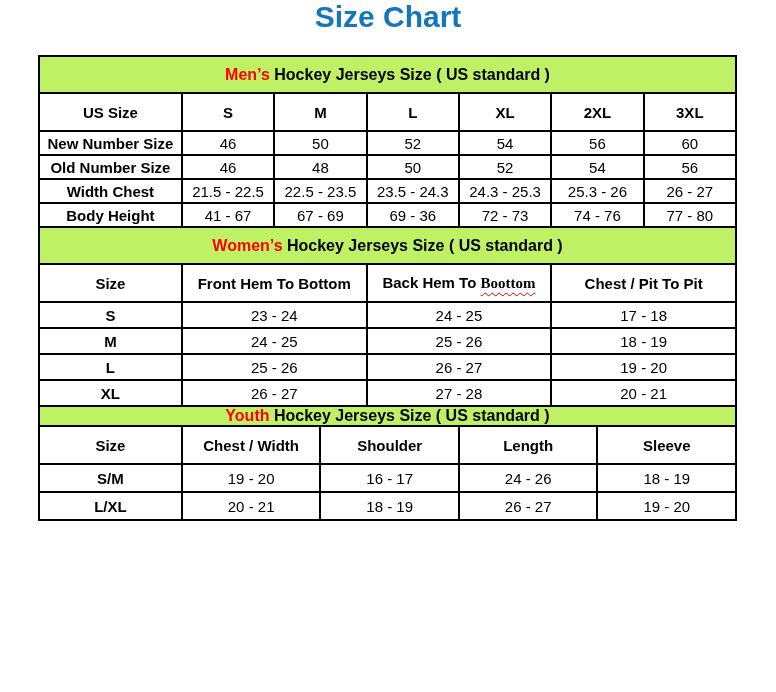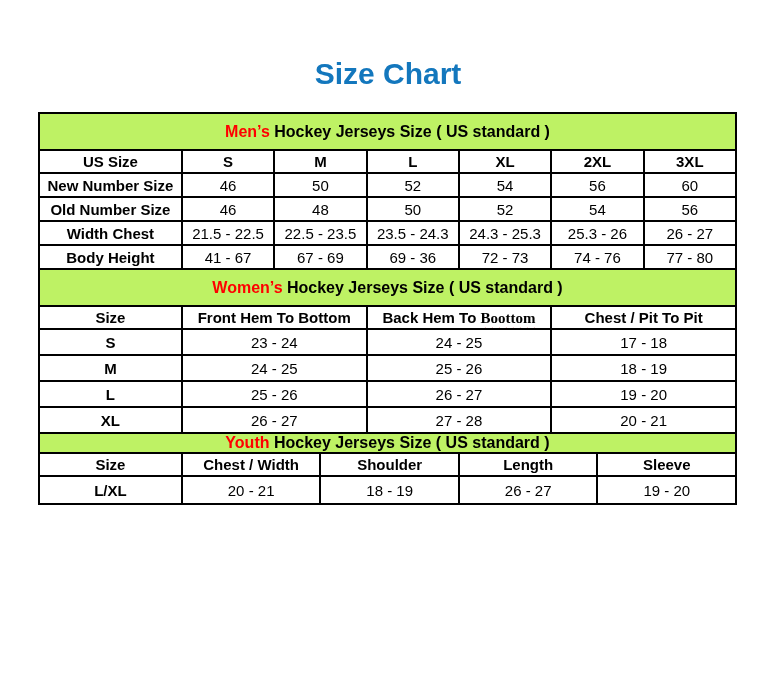--- a/index.html
+++ b/index.html
@@ -4,21 +4,21 @@
 <style>
   * { box-sizing: border-box; }
   html, body { margin: 0; padding: 0; }
   body {
     width: 776px; height: 692px;
     background: #ffffff;
     font-family: "Liberation Sans", sans-serif;
     color: #000000;
     overflow: hidden;
   }
-  .page { padding-top: 57px; }
+  .page { }
   .doc-title {
     margin: 0 0 21px 0;
     text-align: center;
     color: #1377BD;
     font-size: 30px;
     font-weight: bold;
     font-family: "Liberation Sans", sans-serif;
   }
   .chart-wrap { width: 699px; margin-left: 38px; }
   table.size-table {
@@ -35,21 +35,21 @@
     overflow: hidden;
     white-space: nowrap;
   }
   .band-cell {
     background: #bef264;
     height: 37px;
     font-size: 16px;
     font-weight: bold;
   }
   .band-accent { color: #FF0000; }
-  .size-table thead th { height: 23px; font-size: 15px; font-weight: bold; }
+  .size-table thead th { height: 38px; font-size: 15px; font-weight: bold; }
   .size-table tbody td { height: 24px; font-size: 15px; font-weight: normal; }
   .size-table tbody td.row-label { font-weight: bold; }
   col.c-label { width: 20.5%; }
   table.womens tbody td { height: 26px; }
   table.youth .band-cell { height: 16px; }
   table.youth tbody td { height: 28px; }
   .wavy {
     text-decoration-line: underline;
     text-decoration-style: wavy;
     text-decoration-color: #E00000;
@@ -192,20 +192,27 @@
         <tr class="col-header-row">
             <th>Size</th>
             <th>Chest / Width</th>
             <th>Shoulder</th>
             <th>Length</th>
             <th>Sleeve</th>
           </tr>
       </thead>
       <tbody>
           <tr>
+            <td class="row-label">S/M</td>
+            <td>19 - 20</td>
+            <td>16 - 17</td>
+            <td>24 - 26</td>
+            <td>18 - 19</td>
+          </tr>
+          <tr>
             <td class="row-label">L/XL</td>
             <td>20 - 21</td>
             <td>18 - 19</td>
             <td>26 - 27</td>
             <td>19 - 20</td>
           </tr>
         </tbody>
     </table>
 
   </div>

